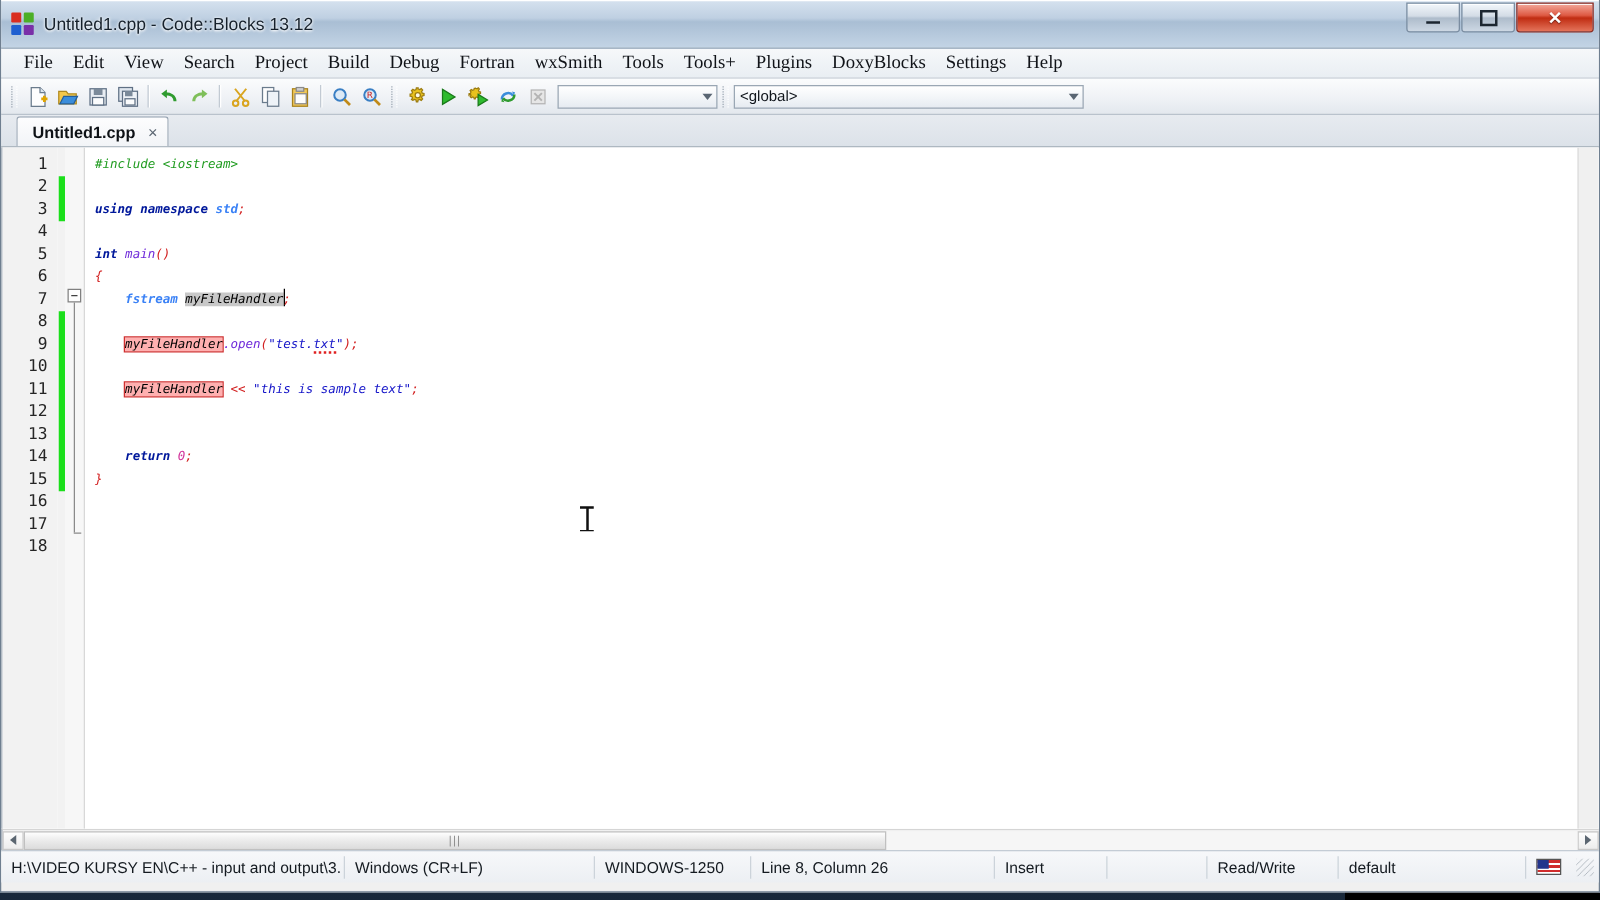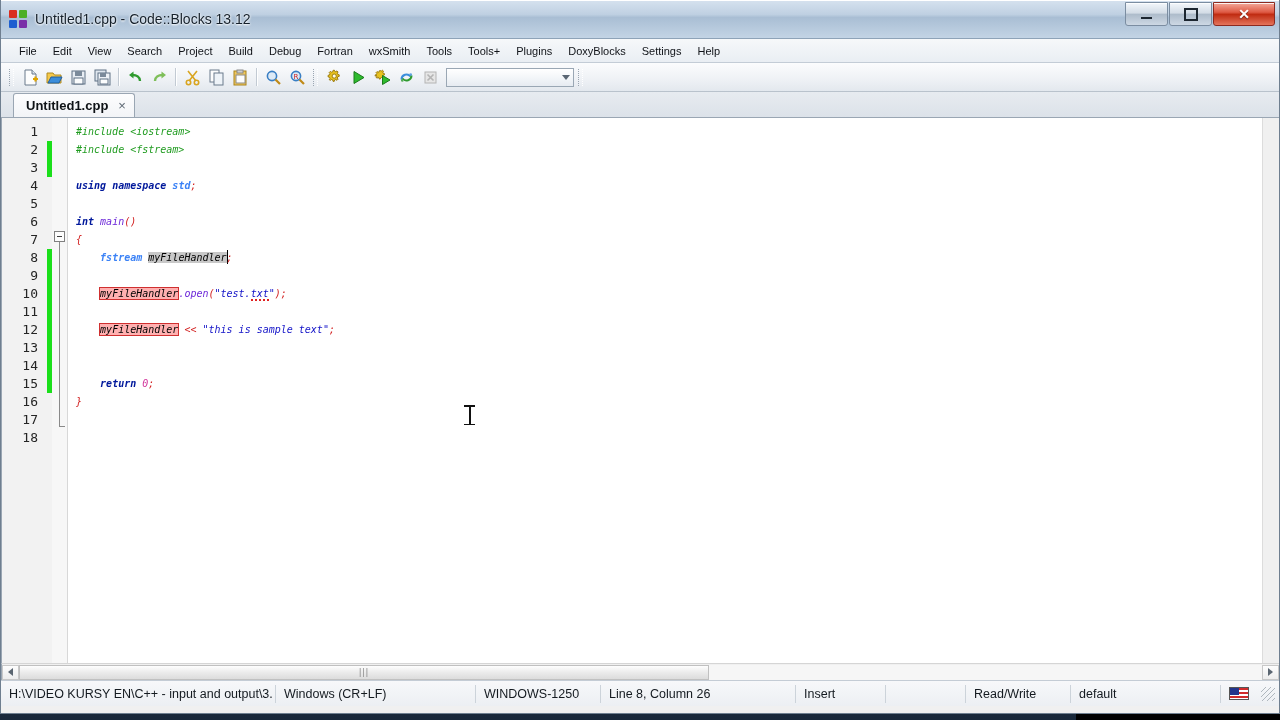--- a/index.html
+++ b/index.html
@@ -81,25 +81,25 @@
   
   .menubar {
     height: 23px;
     background: linear-gradient(180deg,#f6f8fa 0%, #e9eef3 100%);
     border-bottom: 1px solid #c3ccd6;
     display: flex;
     align-items: center;
     padding-left: 10px;
   }
   .menu-item {
-    font-size: 11px;
+    font-size: 15px;
     color: #101318;
     padding: 2px 8px;
     white-space: nowrap;
-    font-family: Liberation Sans, sans-serif;
+    font-family: Liberation Serif, serif;
   }
 
   
   .toolbar {
     height: 28px;
     background: linear-gradient(180deg,#fbfcfd 0%, #eef1f5 60%, #e3e8ee 100%);
     border-bottom: 1px solid #b9c2cc;
     display: flex;
     align-items: center;
     padding-left: 4px;
@@ -533,20 +533,24 @@
         </svg>
       </div>
 
       <div class="combo blank">
         <span></span>
         <span class="arrow"></span>
       </div>
 
       <div class="tb-grip"></div>
 
+      <div class="combo scope">
+        <span>&lt;global&gt;</span>
+        <span class="arrow"></span>
+      </div>
     </div>
 
     <div class="tabstrip">
       <div class="tab">
         <span class="label">Untitled1.cpp</span>
         <span class="x">×</span>
       </div>
     </div>
 
     <div class="editor-wrap">
@@ -579,21 +583,20 @@
         </div>
 
         <div class="foldmargin">
           <div class="fold-box" style="top:113px;"></div>
           <div class="fold-line" style="left:7px; top:124px; height:184px;"></div>
           <div class="fold-tail" style="left:7px; top:308px;"></div>
         </div>
 
         <div class="code">
           <div class="cline"><span class="pp">#include</span> <span class="pp">&lt;iostream&gt;</span></div>
-          <div class="cline"><span class="pp">#include</span> <span class="pp">&lt;fstream&gt;</span></div>
           <div class="cline"> </div>
           <div class="cline"><span class="kw">using</span> <span class="kw">namespace</span> <span class="grn">std</span><span class="op">;</span></div>
           <div class="cline"> </div>
           <div class="cline"><span class="kw">int</span> <span class="id">main</span><span class="op">()</span></div>
           <div class="cline"><span class="op">{</span></div>
           <div class="cline">    <span class="grn">fstream</span> <span class="sel">myFileHandler</span><span class="caret"></span><span class="op">;</span></div>
           <div class="cline"> </div>
           <div class="cline">    <span class="occ">myFileHandler</span><span class="id">.open</span><span class="op">(</span><span class="str">"test.<span class="squig">txt</span>"</span><span class="op">);</span></div>
           <div class="cline"> </div>
           <div class="cline">    <span class="occ">myFileHandler</span> <span class="op">&lt;&lt;</span> <span class="str">"this is sample text"</span><span class="op">;</span></div>

